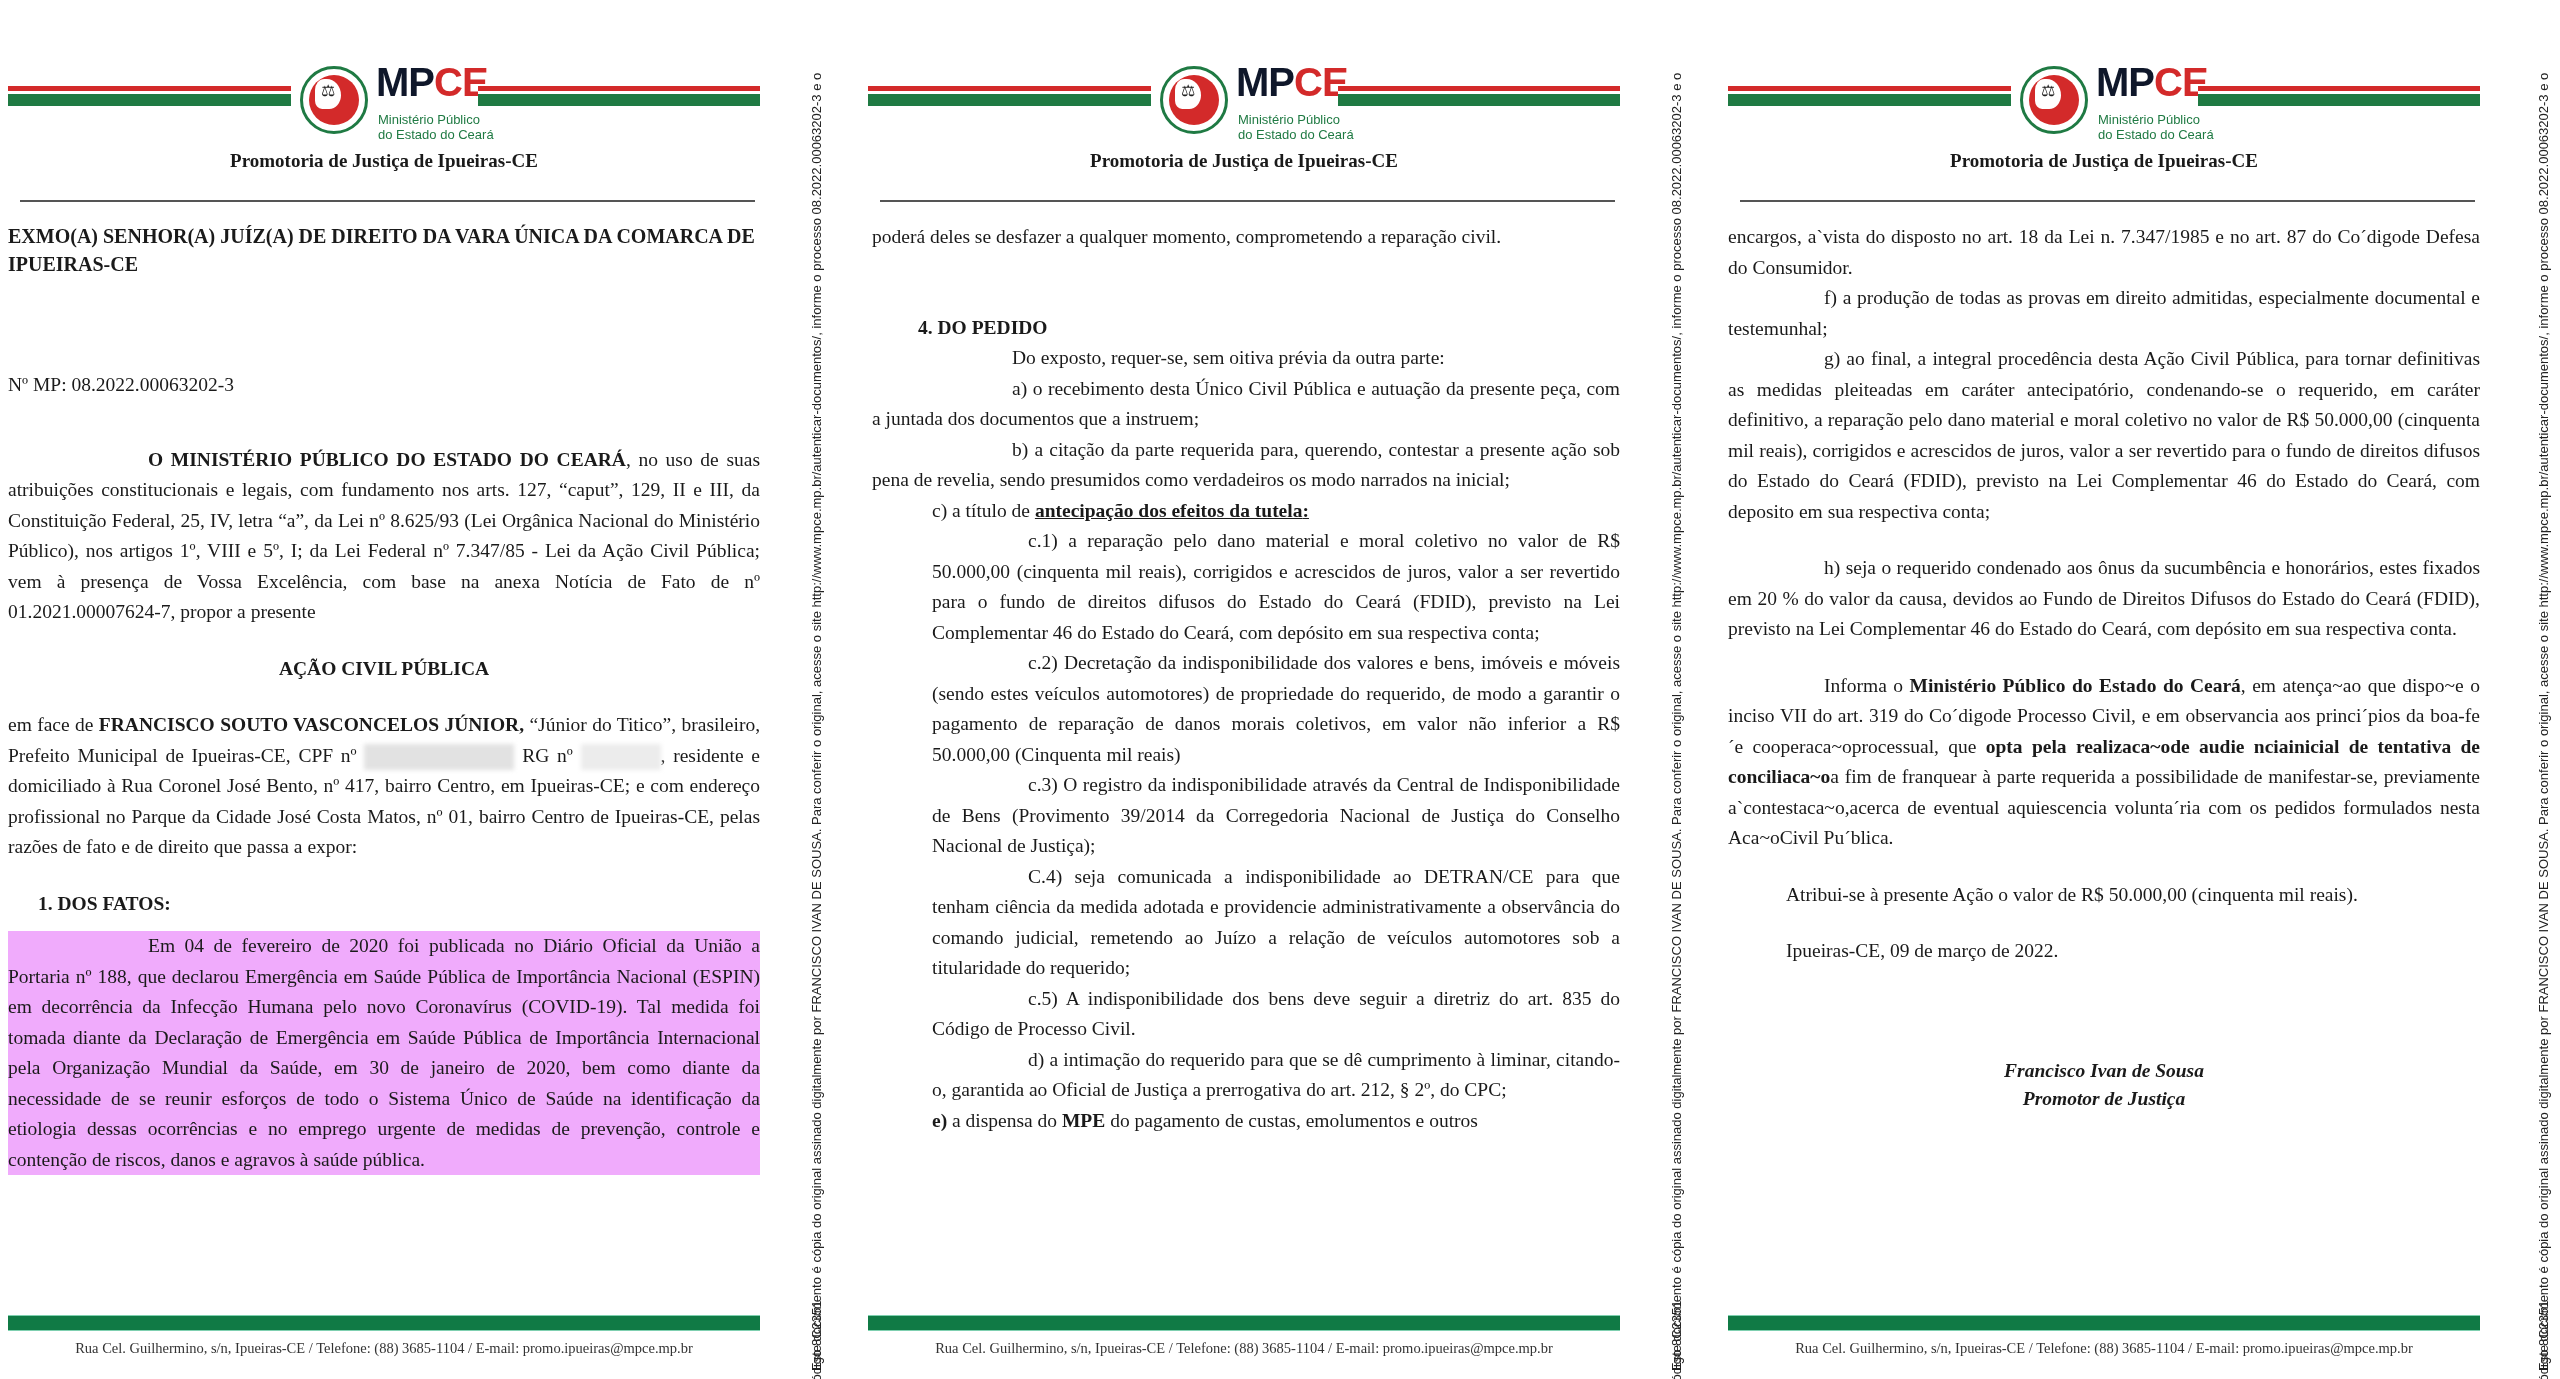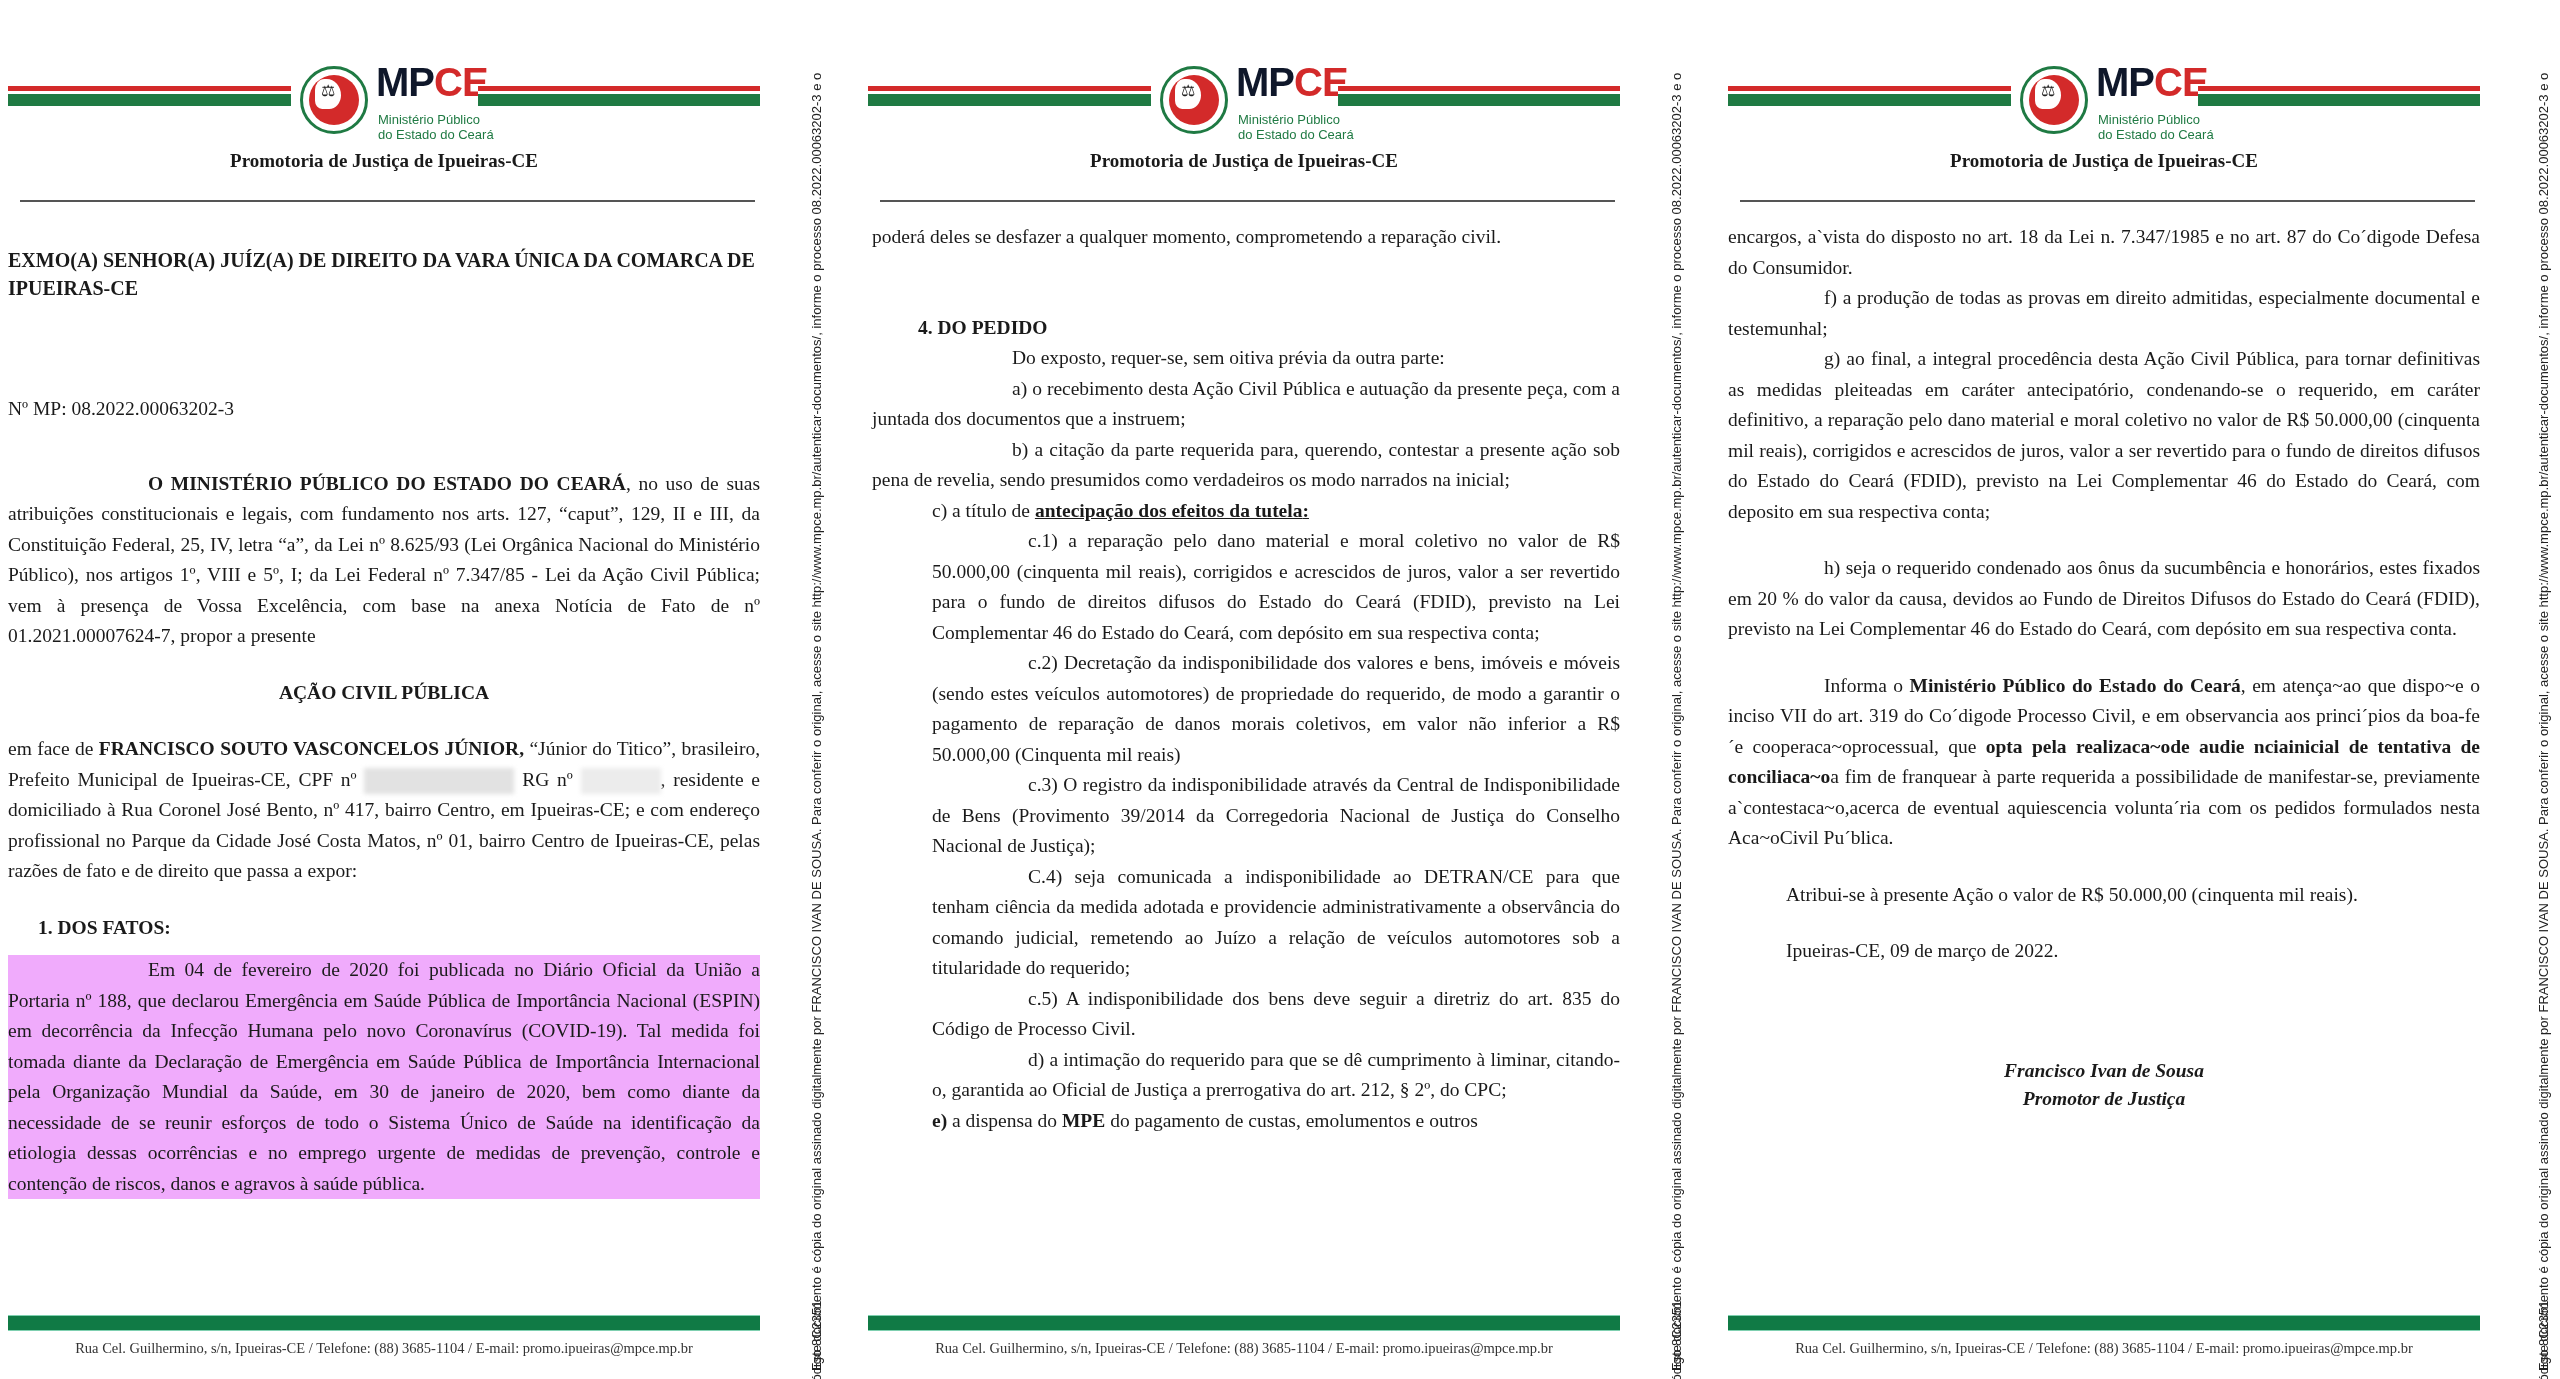--- a/index.html
+++ b/index.html
@@ -83,21 +83,21 @@
     <div class="stripe right">
         <div class="red"></div>
         <div class="gap"></div>
         <div class="grn"></div>
       </div>
   </div>
   <div class="office">Promotoria de Justiça de Ipueiras-CE</div>
   <div class="hrule"></div>
 
   <div class="body">
-    <p class="b" style="text-align:left; line-height:28px; font-size:20px;margin-top:24px;">EXMO(A) SENHOR(A) JUÍZ(A) DE DIREITO DA VARA ÚNICA DA COMARCA DE IPUEIRAS-CE</p>
+    <p class="b" style="text-align:left; line-height:28px; font-size:20px;">EXMO(A) SENHOR(A) JUÍZ(A) DE DIREITO DA VARA ÚNICA DA COMARCA DE IPUEIRAS-CE</p>
     <p style="margin-top:92px;">Nº MP: 08.2022.00063202-3</p>
     <p class="ind" style="margin-top:44px; text-indent:140px;"><span class="b">O MINISTÉRIO PÚBLICO DO ESTADO DO CEARÁ</span><span>, no uso de suas atribuições constitucionais e legais, com fundamento nos arts. 127, “caput”, 129, II e III, da Constituição Federal, 25, IV, letra “a”, da Lei nº 8.625/93 (Lei Orgânica Nacional do Ministério Público), nos artigos 1º, VIII e 5º, I; da Lei Federal nº 7.347/85 - Lei da Ação Civil Pública; vem à presença de Vossa Excelência, com base na anexa Notícia de Fato de nº 01.2021.00007624-7, propor a presente</span></p>
     <p class="b center" style="margin-top:26px;">AÇÃO CIVIL PÚBLICA</p>
     <p style="margin-top:26px;"><span>em face de </span><span class="b">FRANCISCO SOUTO VASCONCELOS JÚNIOR,</span><span> “Júnior do Titico”, brasileiro, Prefeito Municipal de Ipueiras-CE, CPF nº </span><span class="blur"></span><span> RG nº </span><span class="blur sm"></span><span>, residente e domiciliado à Rua Coronel José Bento, nº 417, bairro Centro, em Ipueiras-CE; e com endereço profissional no Parque da Cidade José Costa Matos, nº 01, bairro Centro de Ipueiras-CE, pelas razões de fato e de direito que passa a expor:</span></p>
     <p class="b" style="margin-top:26px; padding-left:30px;">1.  DOS FATOS:</p>
     <p class="ind shade" style="margin-top:12px; text-indent:140px;">Em 04 de fevereiro de 2020 foi publicada no Diário Oficial da União a Portaria nº 188, que declarou Emergência em Saúde Pública de Importância Nacional (ESPIN) em decorrência da Infecção Humana pelo novo Coronavírus (COVID-19). Tal medida foi tomada diante da Declaração de Emergência em Saúde Pública de Importância Internacional pela Organização Mundial da Saúde, em 30 de janeiro de 2020, bem como diante da necessidade de se reunir esforços de todo o Sistema Único de Saúde na identificação da etiologia dessas ocorrências e no emprego urgente de medidas de prevenção, controle e contenção de riscos, danos e agravos à saúde pública.</p>
   </div>
 
   <div class="foot-bar"></div>
   <div class="foot-text">Rua Cel. Guilhermino, s/n, Ipueiras-CE / Telefone: (88) 3685-1104 / E-mail: promo.ipueiras@mpce.mp.br</div>
@@ -133,21 +133,21 @@
         <div class="grn"></div>
       </div>
   </div>
   <div class="office">Promotoria de Justiça de Ipueiras-CE</div>
   <div class="hrule"></div>
 
   <div class="body" style="left:12px; width:748px;">
     <p>poderá deles se desfazer a qualquer momento, comprometendo a reparação civil.</p>
     <p class="b" style="margin-top:60px; padding-left:46px;">4. DO PEDIDO</p>
     <p style="padding-left:140px;">Do exposto, requer-se, sem oitiva prévia da outra parte:</p>
-    <p class="ind">a) o recebimento desta Ação Civil Pública e autuação da presente peça, com a juntada dos documentos que a instruem;</p>
+    <p class="ind">a) o recebimento desta Único Civil Pública e autuação da presente peça, com a juntada dos documentos que a instruem;</p>
     <p class="ind">b) a citação da parte requerida para, querendo, contestar a presente ação sob pena de revelia, sendo presumidos como verdadeiros os modo narrados na inicial;</p>
     <p style="padding-left:60px;"><span>c) a título de </span><span class="b u">antecipação dos efeitos da tutela</span><span class="b u">:</span></p>
     <div style="padding-left:60px;">
       <p class="ind2">c.1) a reparação pelo dano material e moral coletivo no valor de R$ 50.000,00 (cinquenta mil reais), corrigidos e acrescidos de juros, valor a ser revertido para o fundo de direitos difusos do Estado do Ceará (FDID), previsto na Lei Complementar 46 do Estado do Ceará,  com depósito em sua respectiva conta;</p>
       <p class="ind2">c.2) Decretação da indisponibilidade dos valores e bens, imóveis e móveis (sendo estes veículos automotores) de propriedade do requerido, de modo a garantir o pagamento de reparação de danos morais coletivos, em valor não inferior a R$ 50.000,00 (Cinquenta mil reais)</p>
       <p class="ind2">c.3) O registro da indisponibilidade através da Central de Indisponibilidade de Bens (Provimento 39/2014 da Corregedoria Nacional de Justiça do Conselho Nacional de Justiça);</p>
       <p class="ind2">C.4) seja comunicada a indisponibilidade ao DETRAN/CE para que tenham ciência da medida adotada e providencie administrativamente a observância do comando judicial, remetendo ao Juízo a relação de veículos automotores sob a titularidade do requerido;</p>
       <p class="ind2">c.5) A indisponibilidade dos bens deve seguir a diretriz do art. 835 do Código de Processo Civil.</p>
       <p class="ind2">d) a intimação do requerido para que se dê cumprimento à liminar, citando-o, garantida ao Oficial de Justiça a prerrogativa do art. 212, § 2º, do CPC;</p>
       <p><span class="b">e)</span><span> a dispensa do </span><span class="b">MPE</span><span> do pagamento de custas, emolumentos e outros</span></p>

